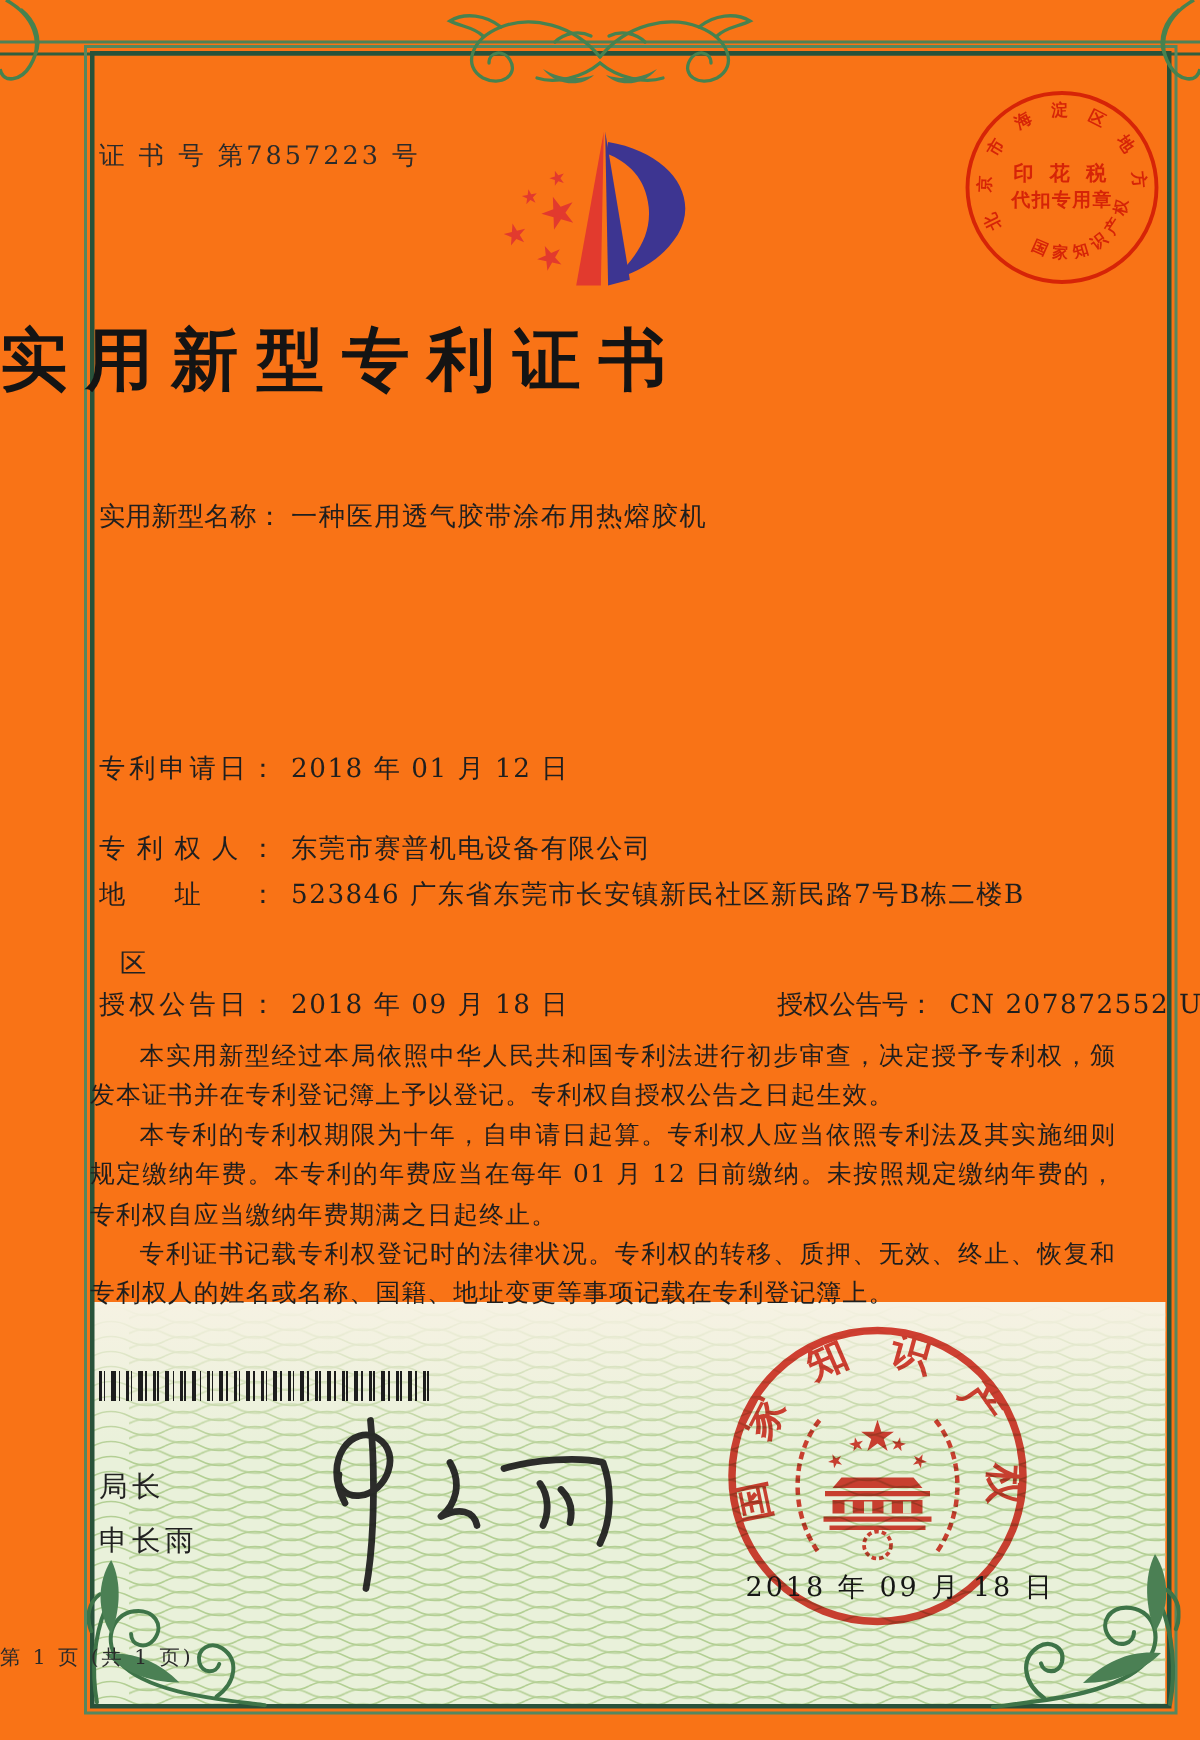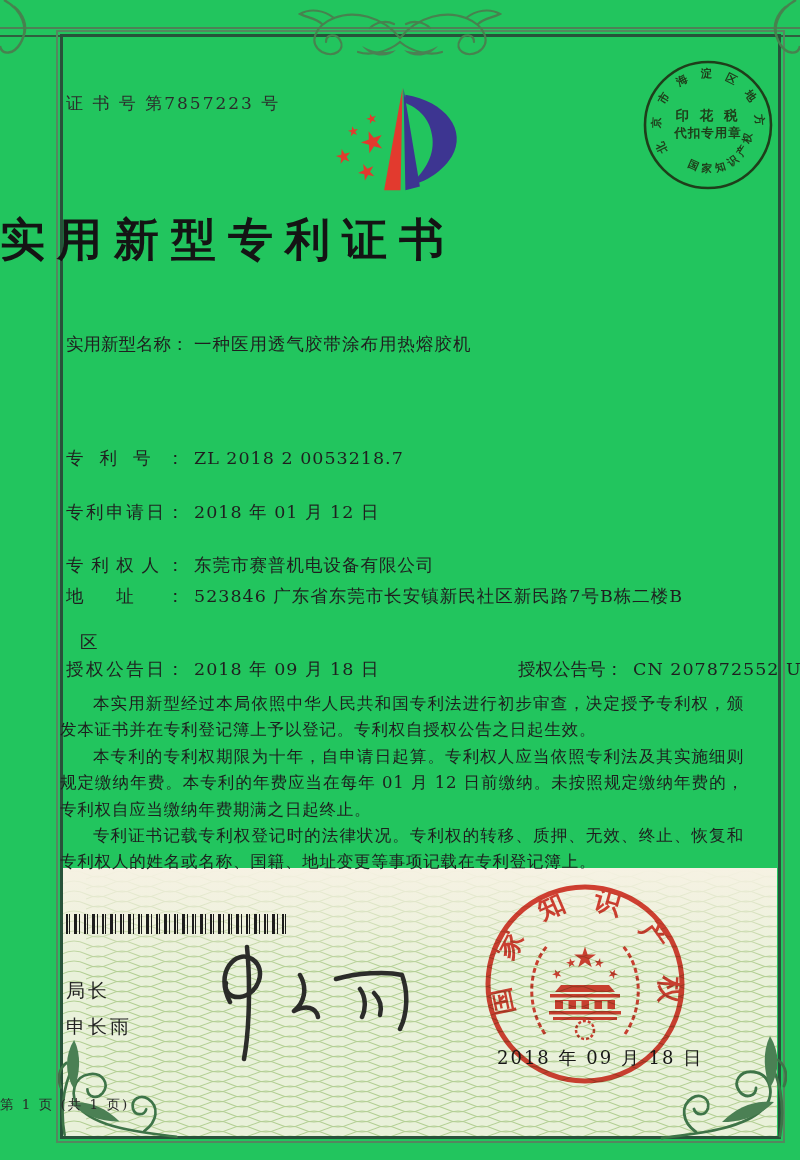--- a/index.html
+++ b/index.html
@@ -1,18 +1,18 @@
 <!DOCTYPE html>
 <html><head>
 <meta charset="utf-8">
 <style>
   html,body{margin:0;padding:0;}
   .page{
     position:relative; width:800px; height:1160px; overflow:hidden;
-    background:#22c55e;
+    background:#f97316;
     font-family:"DejaVu Serif","Liberation Serif",serif;
     color:#222;
   }
   
   .top-rule{position:absolute;left:0;top:27px;width:800px;height:6px;
     border-top:2px solid #4e8156;border-bottom:2px solid #2f5f3f;z-index:1;}
   
   .frame-outer{position:absolute;left:56px;top:30px;width:725px;height:1109px;
     border:2px solid #55875f;z-index:1;}
   .frame-inner{position:absolute;left:2px;top:2px;right:2px;bottom:2px;
@@ -155,23 +155,20 @@
     </g>
     <g fill="#d8382c" text-anchor="middle" font-weight="bold" font-family="DejaVu Serif, serif">
       <text x="80" y="80" font-size="13.5" letter-spacing="3">印 花 税</text>
       <text x="80" y="97" font-size="12.5" letter-spacing="1">代扣专用章</text>
     </g>
   </svg>
 
   <div class="row" style="top:332px;">
     <span class="lab">实用新型名称：</span><span class="val">一种医用透气胶带涂布用热熔胶机</span>
   </div>
-  <div class="row" style="top:446px;">
-    <span class="lab">专利号：</span><span class="val">ZL 2018 2 0053218.7</span>
-  </div>
   <div class="row" style="top:500px;">
     <span class="lab">专利申请日：</span><span class="val">2018 年 01 月 12 日</span>
   </div>
   <div class="row" style="top:553px;">
     <span class="lab">专利权人：</span><span class="val">东莞市赛普机电设备有限公司</span>
   </div>
   <div class="row" style="top:584px;">
     <span class="lab">地址：</span><span class="val">523846  广东省东莞市长安镇新民社区新民路7号B栋二楼B</span>
   </div>
   <div class="row2" style="top:630px;">区</div>

